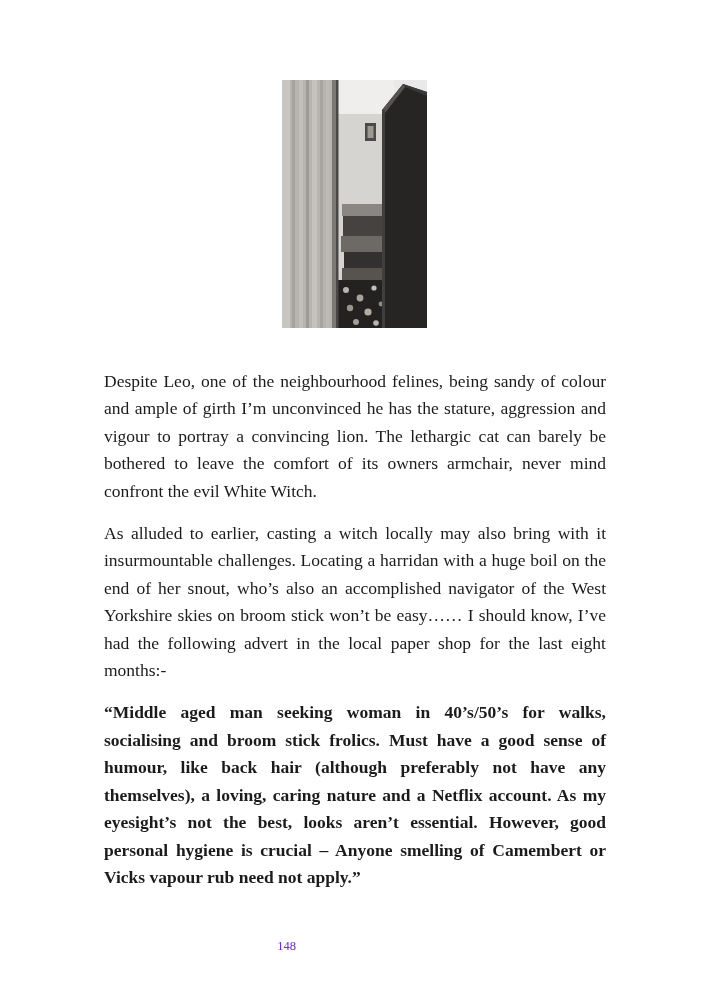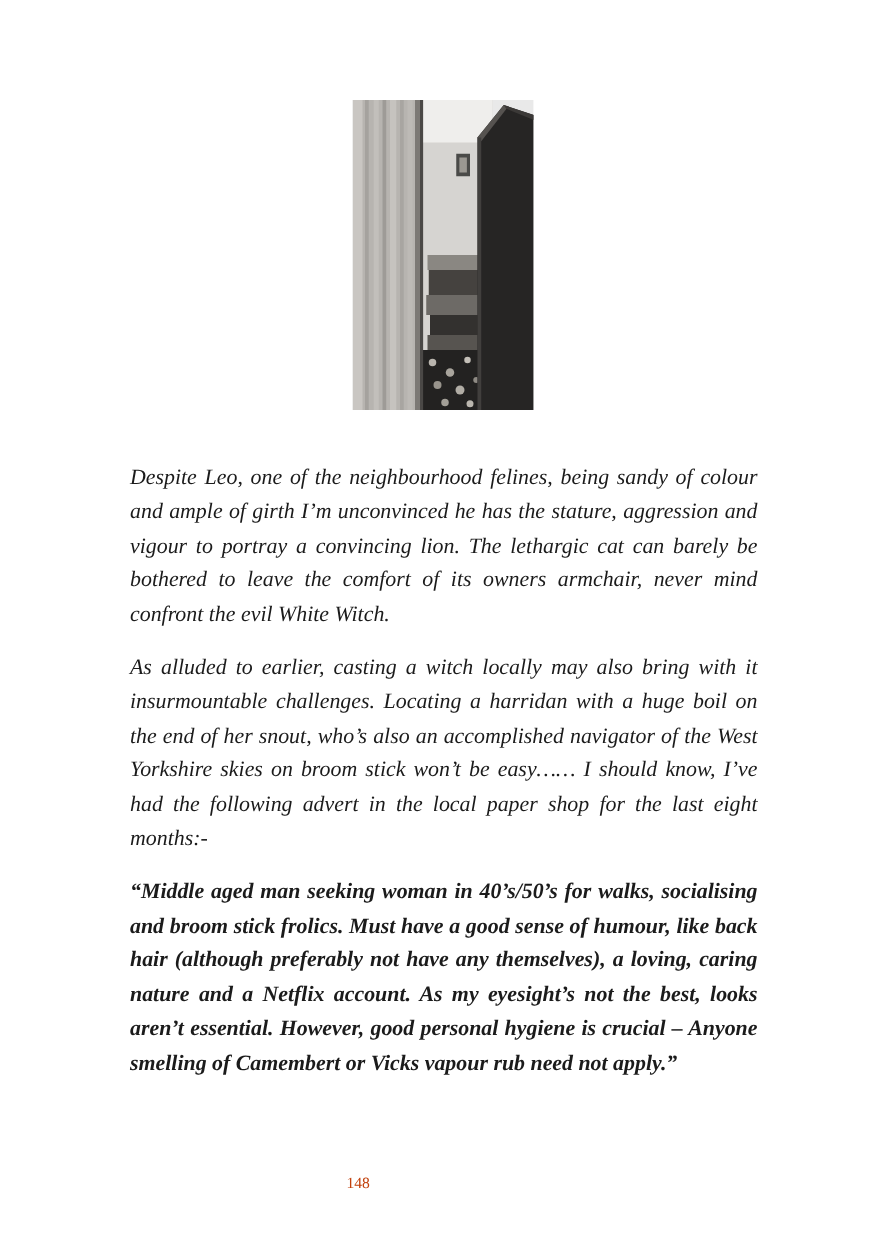--- a/index.html
+++ b/index.html
@@ -39,33 +39,32 @@
     top: 368px;
     left: 104px;
     width: 502px;
   }
   .text-block p {
     margin: 0 0 15px 0;
     font-size: 17.5px;
     line-height: 27.4px;
     text-align: justify;
     text-justify: inter-word;
-    font-style: italic;
   }
   .text-block p.bold-italic {
     font-weight: bold;
   }
   .page-number {
     position: absolute;
     top: 939px;
     left: 0;
     width: 573px;
     text-align: center;
     font-size: 12.5px;
-    color: #c2410c;
+    color: #6d28d9;
   }
 </style>
 </head>
 <body>
 
 <div class="page">
 
   <figure class="photo-wrap" style="margin:0;">
     <svg viewBox="0 0 145 248" aria-hidden="true">
 

